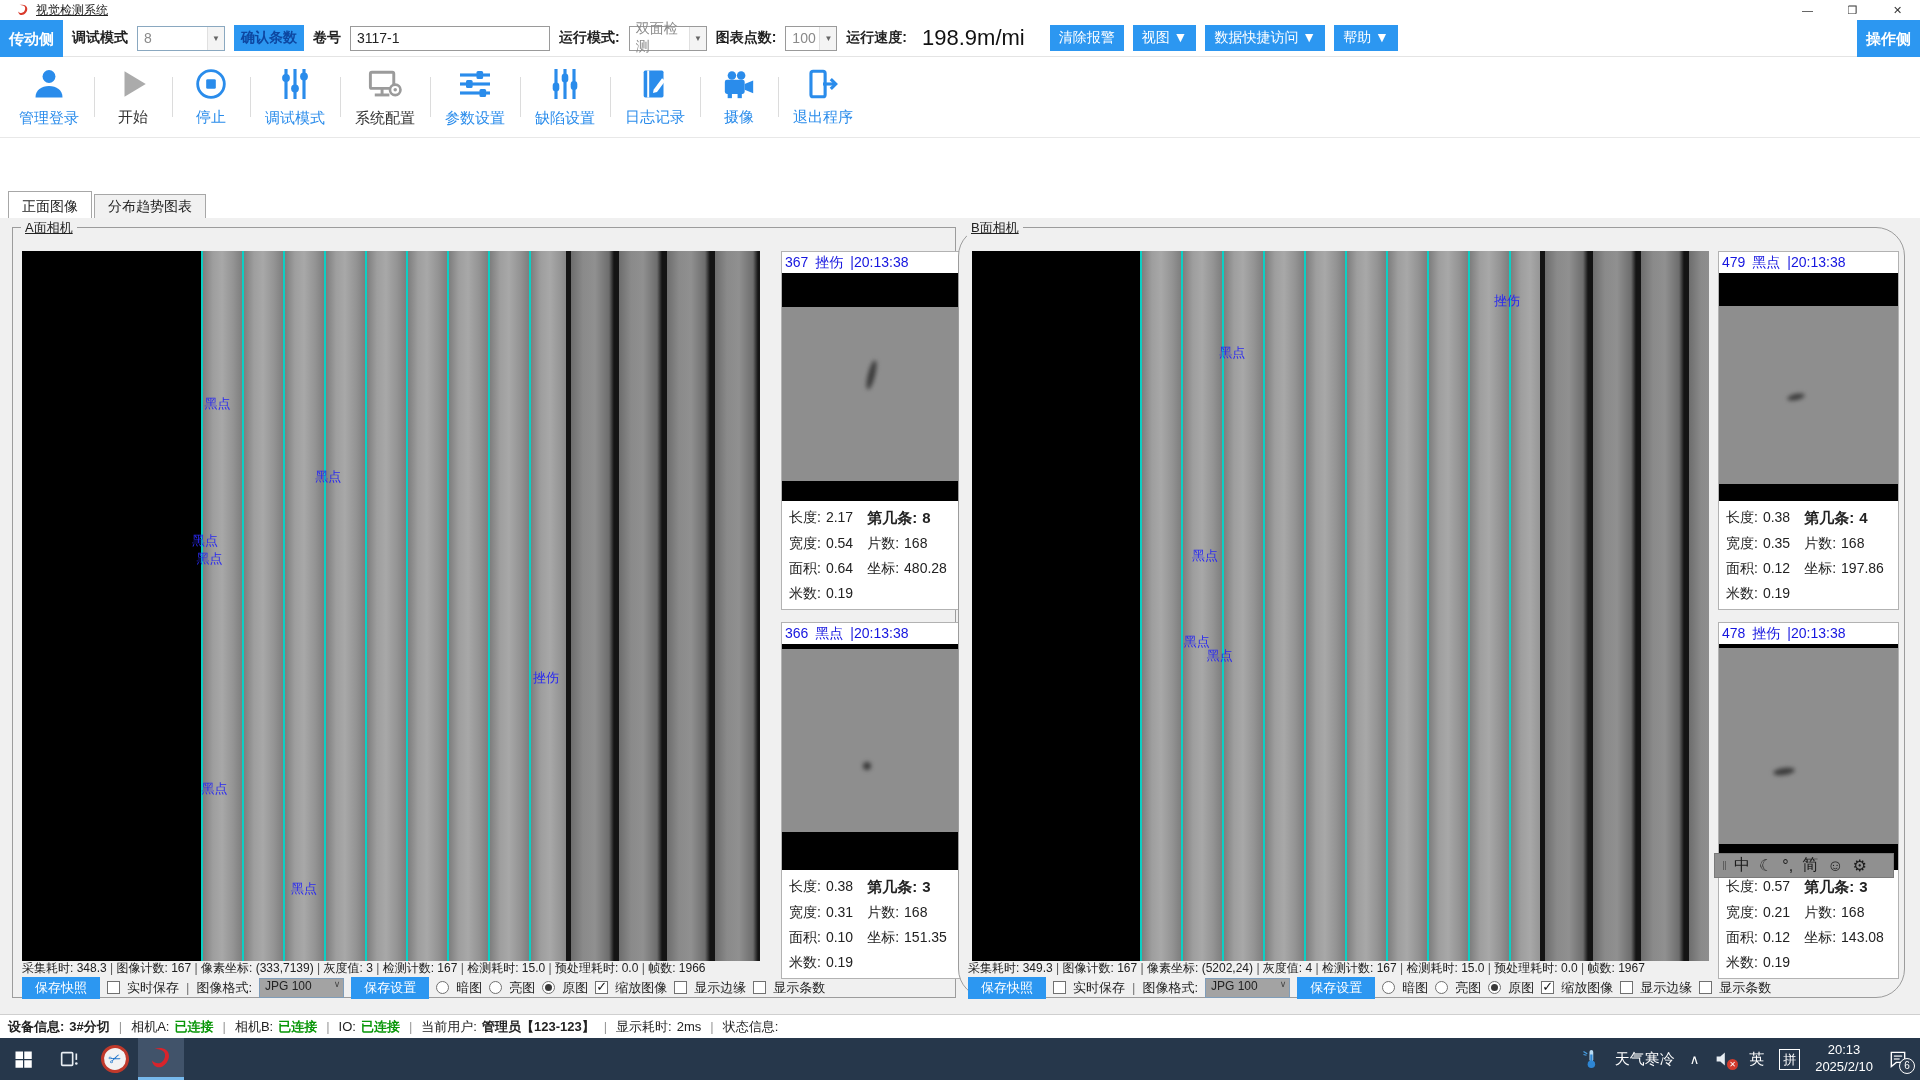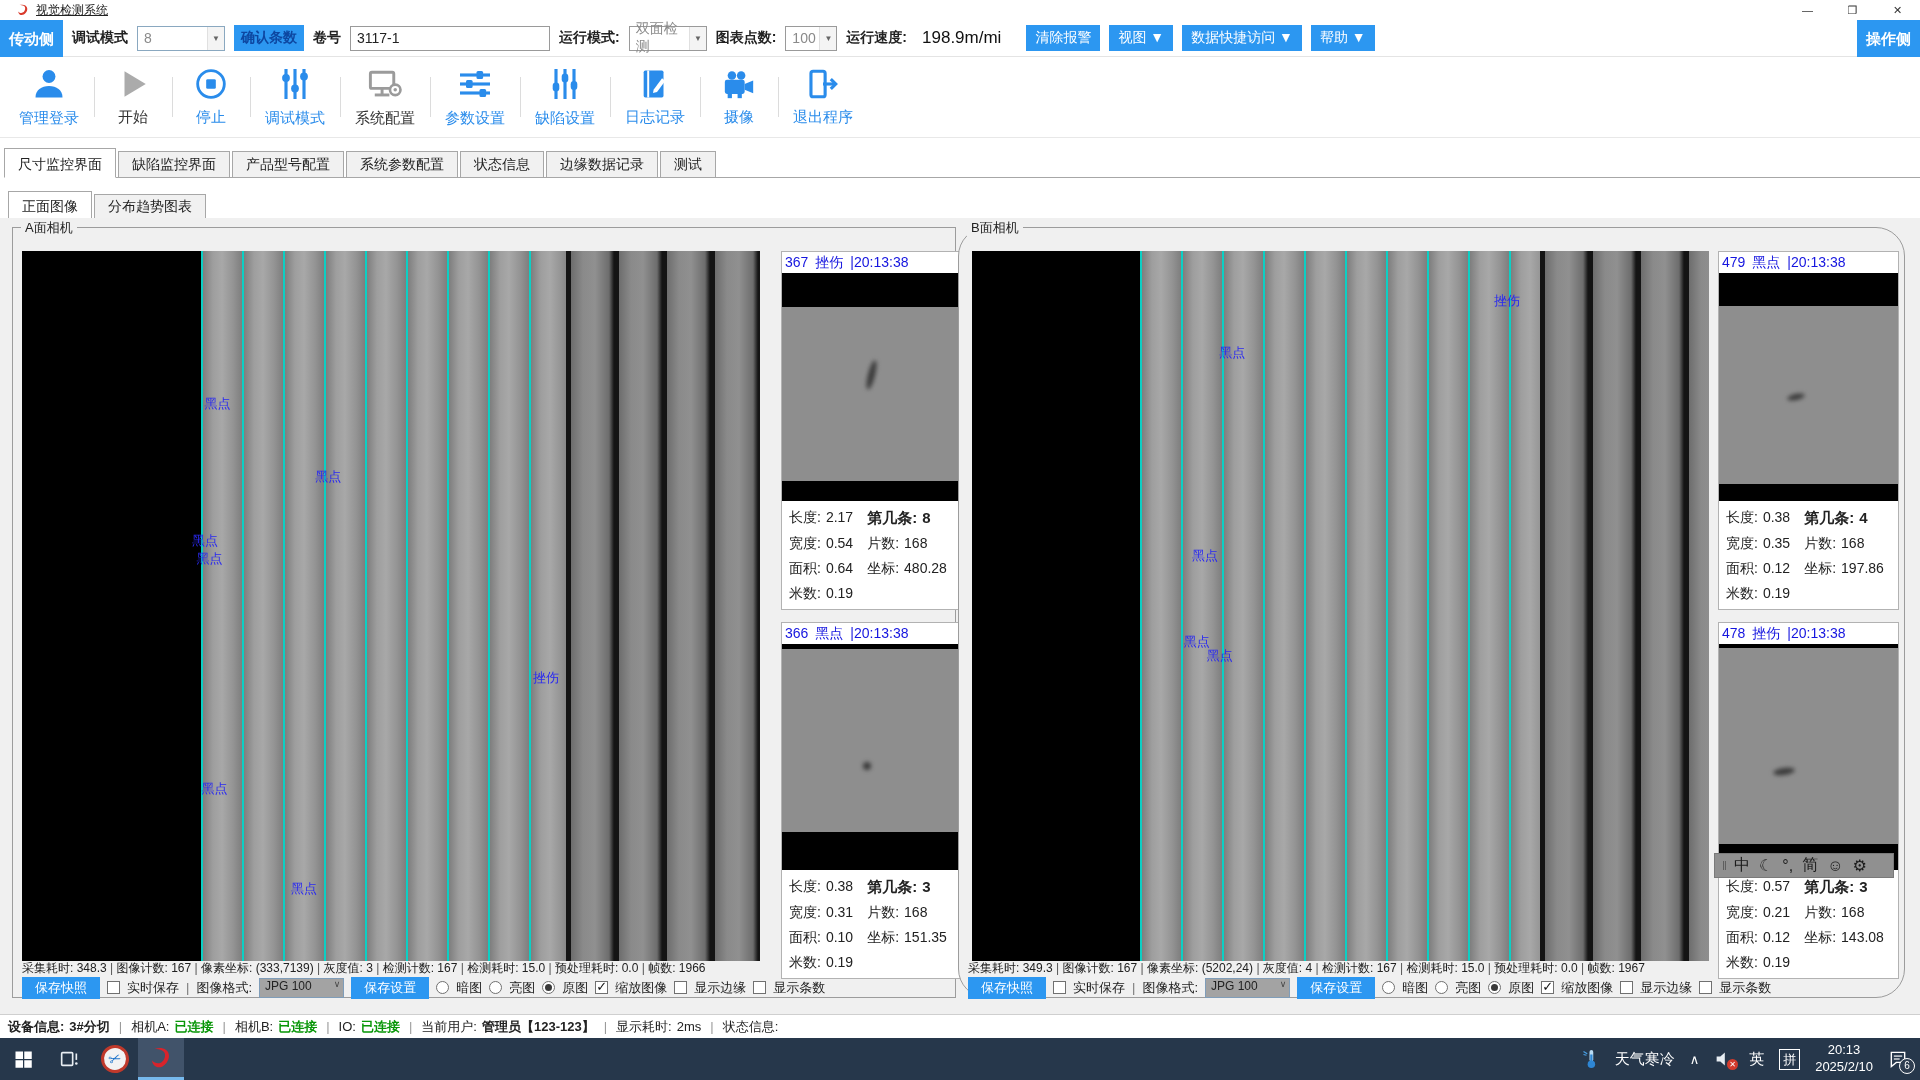--- a/index.html
+++ b/index.html
@@ -21,21 +21,21 @@
   line-height:37px; padding:0 9px; white-space:nowrap; }
 .side-right { position:absolute; right:0; top:0; }
 .btn-blue { background:#2c97f1; color:#fff; padding:4px 9px; font-size:14px; white-space:nowrap; cursor:default; }
 .btn-confirm { background:#2c97f1; color:#0d47a1; font-weight:bold; padding:4px 7px; font-size:14px; white-space:nowrap; }
 .dd { border:1px solid #8aa8c0; background:#fff; height:25px; display:flex; align-items:center;
   padding-left:6px; color:#8a8a8a; font-size:14px; position:relative; }
 .dd .arrow { margin-left:auto; align-self:stretch; width:17px; display:flex; align-items:center;
   justify-content:center; color:#666; font-size:8px; border-left:1px solid #e0e0e0; background:#f4f4f4; }
 .input-box { border:1px solid #9a9a9a; background:#fff; height:25px; line-height:23px;
   padding-left:6px; color:#222; font-size:14px; }
-.speed-box { background:#fff; padding:1px 6px; font-size:17px; color:#111; white-space:nowrap; }
+.speed-box { background:#fff; padding:1px 6px; font-size:22px; color:#111; white-space:nowrap; }
 
 
 .iconbar { position:absolute; top:57px; left:0; right:0; height:81px; background:#fff;
   border-bottom:1px solid #e8e8e8; display:flex; align-items:stretch; padding-left:4px; }
 .action { display:flex; flex-direction:column; align-items:center; justify-content:center;
   gap:7px; padding:0 15px; position:relative; min-width:78px; }
 .action + .action::before { content:""; position:absolute; left:0; top:20px; bottom:20px;
   width:1px; background:#dcdcdc; }
 .action .lbl { font-size:15px; white-space:nowrap; }
 .c-blue { color:#2a8ceb; } .c-dark { color:#333; }
@@ -51,21 +51,21 @@
   border-bottom:1px solid #fff; }
 #subtabs .tab { height:24px; line-height:23px; }
 #subtabs .tab.active { height:28px; line-height:28px; }
 
 
 .content { position:absolute; top:218px; left:0; right:0; height:796px; background:#f0f0f0; }
 .gbox { position:absolute; top:9px; height:771px; border:1px solid #9c9c9c; background:#f0f0f0; }
 #box-a { left:12px;  width:944px; }
 #box-b { left:958px; width:947px;border-radius:29px; }
 .gtitle { position:absolute; top:-9px; left:8px; background:#f0f0f0; padding:0 4px;
-  font-size:13px; color:#222; }
+  font-size:13px; color:#222;text-decoration:underline; }
 
 .cam-img { position:absolute; top:23px; height:710px; background:#000; overflow:hidden; }
 #img-a { left:9px;  width:738px; }
 #img-b { left:13px; width:737px; }
 .zone { position:absolute; top:0; bottom:0; }
 .z-cyan { background:repeating-linear-gradient(90deg,
   #0ccfc4 0px, #0ccfc4 2px, #7e7e7e 2px, #9e9e9e 12px, #a8a8a8 21px, #949494 32px, #7e7e7e 41px); }
 .z-dark { background:repeating-linear-gradient(90deg,
   #141414 0px, #141414 5px, #6d6d6d 5px, #8a8a8a 17px, #909090 29px, #6d6d6d 43px, #141414 48px); }
 .anno { position:absolute; transform:translate(-50%,-50%); color:#2a2af0; font-size:13px; white-space:nowrap; }
@@ -268,29 +268,20 @@
     <div class="action">
       <svg width="34" height="34" viewBox="0 0 24 24">
         <rect x="3.5" y="3" width="10" height="18" rx="1.5" fill="none" stroke="#2a8ceb" stroke-width="2.2"></rect>
         <line x1="12" y1="12" x2="21" y2="12" stroke="#2a8ceb" stroke-width="2.2"></line>
         <polyline points="17.5,8.5 21,12 17.5,15.5" fill="none" stroke="#2a8ceb" stroke-width="2.2"></polyline>
       </svg>
       <span class="lbl c-blue">退出程序</span>
     </div>
   </div>
 
-  <div class="tabs" id="maintabs">
-    <div class="tab active">尺寸监控界面</div>
-    <div class="tab">缺陷监控界面</div>
-    <div class="tab">产品型号配置</div>
-    <div class="tab">系统参数配置</div>
-    <div class="tab">状态信息</div>
-    <div class="tab">边缘数据记录</div>
-    <div class="tab">测试</div>
-  </div>
 
   <div class="tabs" id="subtabs">
     <div class="tab active">正面图像</div>
     <div class="tab">分布趋势图表</div>
   </div>
 
   <div class="content">
 
     <div class="gbox" id="box-a">
       <span class="gtitle">A面相机</span>

